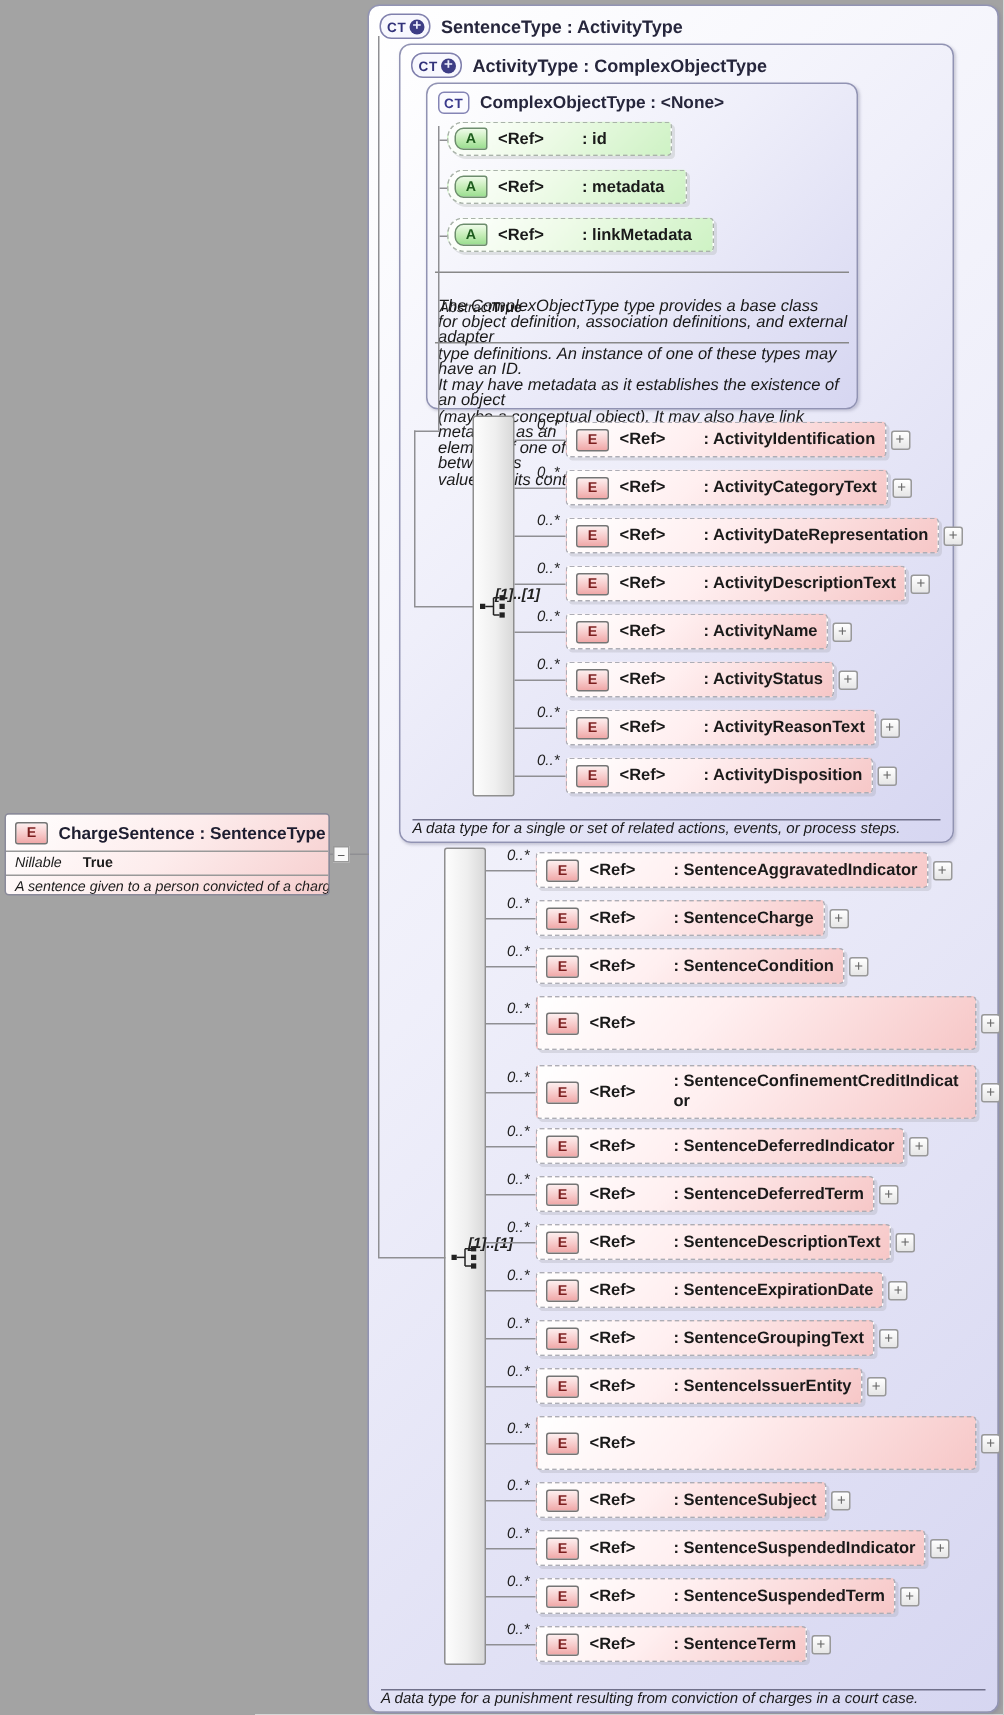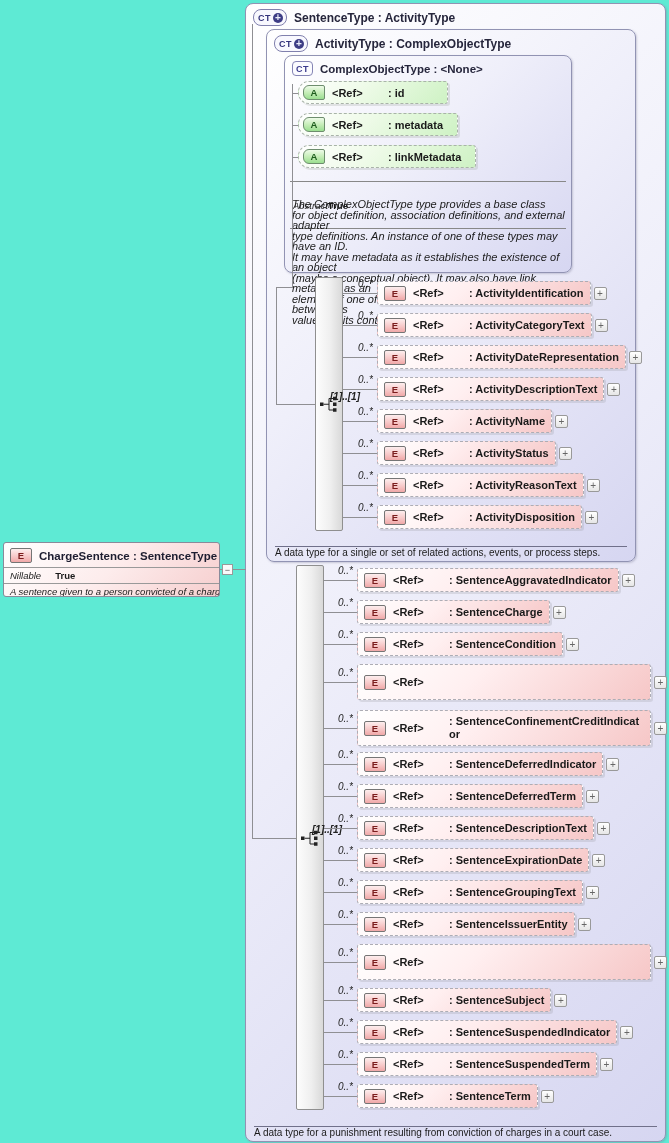--- a/index.html
+++ b/index.html
@@ -1,26 +1,26 @@
 <!DOCTYPE html>
 <html><head>
 <meta charset="utf-8">
 <style>
   html,body{margin:0;padding:0;background:#ffffff;}
-  .canvas{position:relative;width:669px;height:1143px;background:#5eead4;
+  .canvas{position:relative;width:669px;height:1143px;background:#a3a3a3;
           font-family:"Liberation Sans",sans-serif;overflow:hidden;}
 
   
   .frame{position:absolute;border:1px solid #9193b3;border-radius:8px;
          background:linear-gradient(135deg,#ffffff 0%,#efeffa 45%,#d6d6f1 100%);
          box-shadow:1px 1px 2px rgba(120,120,150,.35);}
   .frame-header{position:absolute;top:5px;left:7px;right:6px;display:flex;align-items:center;gap:7px;
                 font-weight:bold;font-size:12px;color:#26263c;white-space:nowrap;}
   .frame-footer{position:absolute;left:8px;right:8px;bottom:3px;border-top:1px solid #70708a;
-                padding-top:0;font-size:10px;color:#1a1a1a;white-space:nowrap;}
+                padding-top:0;font-style:italic;font-size:10px;color:#1a1a1a;white-space:nowrap;}
 
   
   .icon{display:inline-flex;justify-content:center;align-items:center;font-weight:bold;flex:none;}
   .icon-ctplus{height:15px;padding:0 3px 0 4px;border:1.5px solid #8080ad;border-radius:8px;
                background:#f8f8fe;gap:2px;}
   .icon-ctplus .ct-txt{font-size:9px;color:#32327a;letter-spacing:.5px;}
   .ctplus-circle{width:10px;height:10px;border-radius:50%;background:#3d3d85;color:#eceefc;
                  font-size:10px;line-height:9px;display:inline-flex;justify-content:center;align-items:center;font-weight:bold;}
   .icon-ct{height:13px;padding:0 3px;border:1.5px solid #8585b5;border-radius:4px;
            background:#fbfbff;font-size:9px;color:#3a3a8c;letter-spacing:.5px;}

